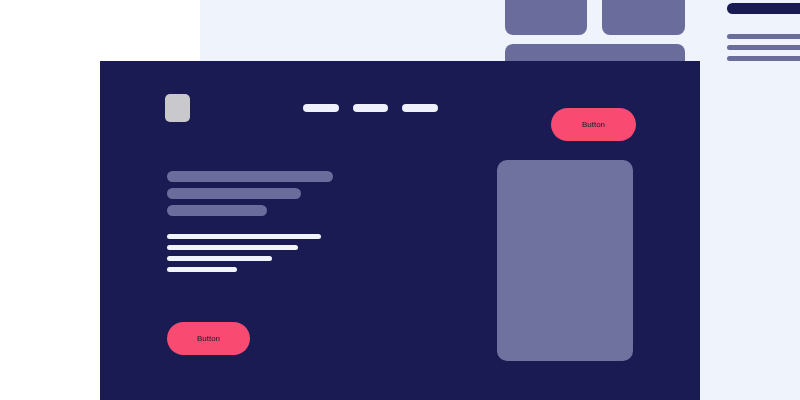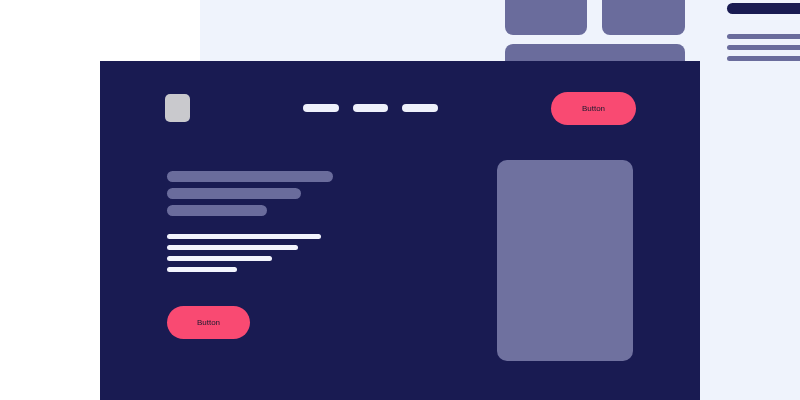--- a/index.html
+++ b/index.html
@@ -112,20 +112,21 @@
     border: none;
     border-radius: 17px;
     font-family: "Liberation Sans", sans-serif;
     font-size: 8px;
     line-height: 1;
     display: flex;
     align-items: center;
     justify-content: center;
     cursor: pointer;
     padding: 0;
+    margin-top: 16px;
   }
   .btn-nav {
     left: 451px;
     top: 31px;
     width: 85px;
     height: 33px;
   }
 
   
   .hero-copy {

